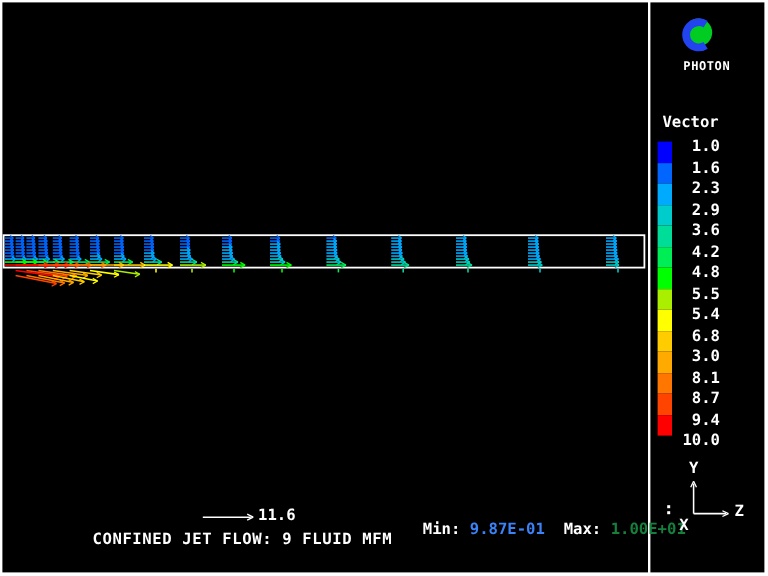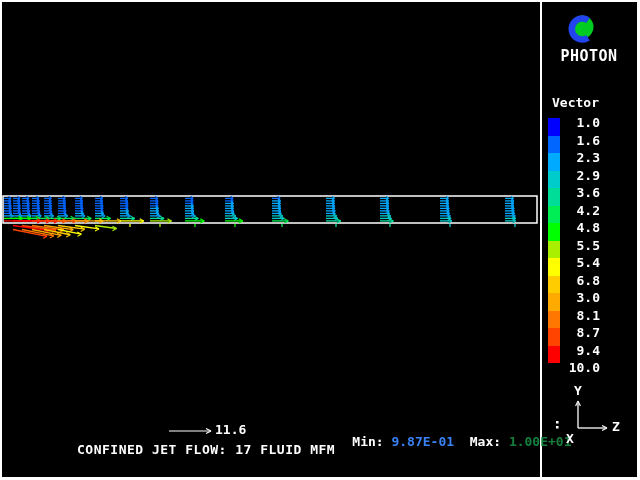--- a/index.html
+++ b/index.html
@@ -8,21 +8,21 @@
     font-family:"DejaVu Sans Mono","Liberation Mono",monospace;font-weight:bold;color:#fff;
   }
   .edge{position:absolute;background:#fff;}
   #edge-top{left:0;top:0;width:640px;height:2px;}
   #edge-left{left:0;top:0;width:2px;height:480px;}
   #edge-bottom{left:0;top:477px;width:640px;height:3px;}
   #edge-right{left:637px;top:0;width:3px;height:480px;}
   #vector-svg{position:absolute;left:0;top:0;z-index:1;}
   .sidebar{position:absolute;left:540px;top:0;width:97px;height:480px;border-left:2px solid #fff;z-index:2;}
   .txt{position:absolute;font-size:13px;line-height:14px;white-space:pre;z-index:3;}
-  #photon-label{left:558px;top:49px;width:62px;text-align:center;font-size:15px;letter-spacing:0.5px;}
+  #photon-label{left:558px;top:49px;width:62px;text-align:center;font-size:10px;letter-spacing:0.5px;}
   #vector-title{left:552px;top:96px;}
   #legend-bar{position:absolute;left:548px;top:118px;width:12px;height:245px;z-index:3;}
   .legend-block{position:absolute;left:0;width:12px;}
   #legend-labels{position:absolute;left:560px;top:116px;width:40px;z-index:3;}
   .legend-row{position:absolute;right:0;width:40px;text-align:right;font-size:13px;line-height:14px;}
   #plot-title{left:77px;top:443px;letter-spacing:0.5px;}
   #ref-value{left:215px;top:423px;}
   #minmax{left:321px;top:421px;}
   #minmax span{display:inline-block;}
   #logo{position:absolute;left:563px;top:11px;z-index:3;}
@@ -650,18 +650,18 @@
       <div class="legend-row" style="top: 192.5px;">8.1</div>
       <div class="legend-row" style="top: 210px;">8.7</div>
       <div class="legend-row" style="top: 227.5px;">9.4</div>
       <div class="legend-row" style="top: 245px;">10.0</div>
     </div>
 
   <div class="txt" id="ref-value">11.6</div>
   <div class="txt" id="minmax">
     <span>Min:</span><span> </span><span id="min-val" style="color: #3b82f6;">9.87E-01</span><span>  </span><span>Max:</span><span> </span><span id="max-val" style="color: #15803d;">1.00E+01</span>
   </div>
-  <div class="txt" id="plot-title">CONFINED JET FLOW: 17 FLUID MFM</div>
+  <div class="txt" id="plot-title">CONFINED JET FLOW: 9 FLUID MFM</div>
 
   <div class="txt" id="axis-y-label">Y</div>
   <div class="txt" id="axis-z-label">Z</div>
   <div class="txt" id="axis-x-label">X</div>
 </div>
 
 </body></html>

